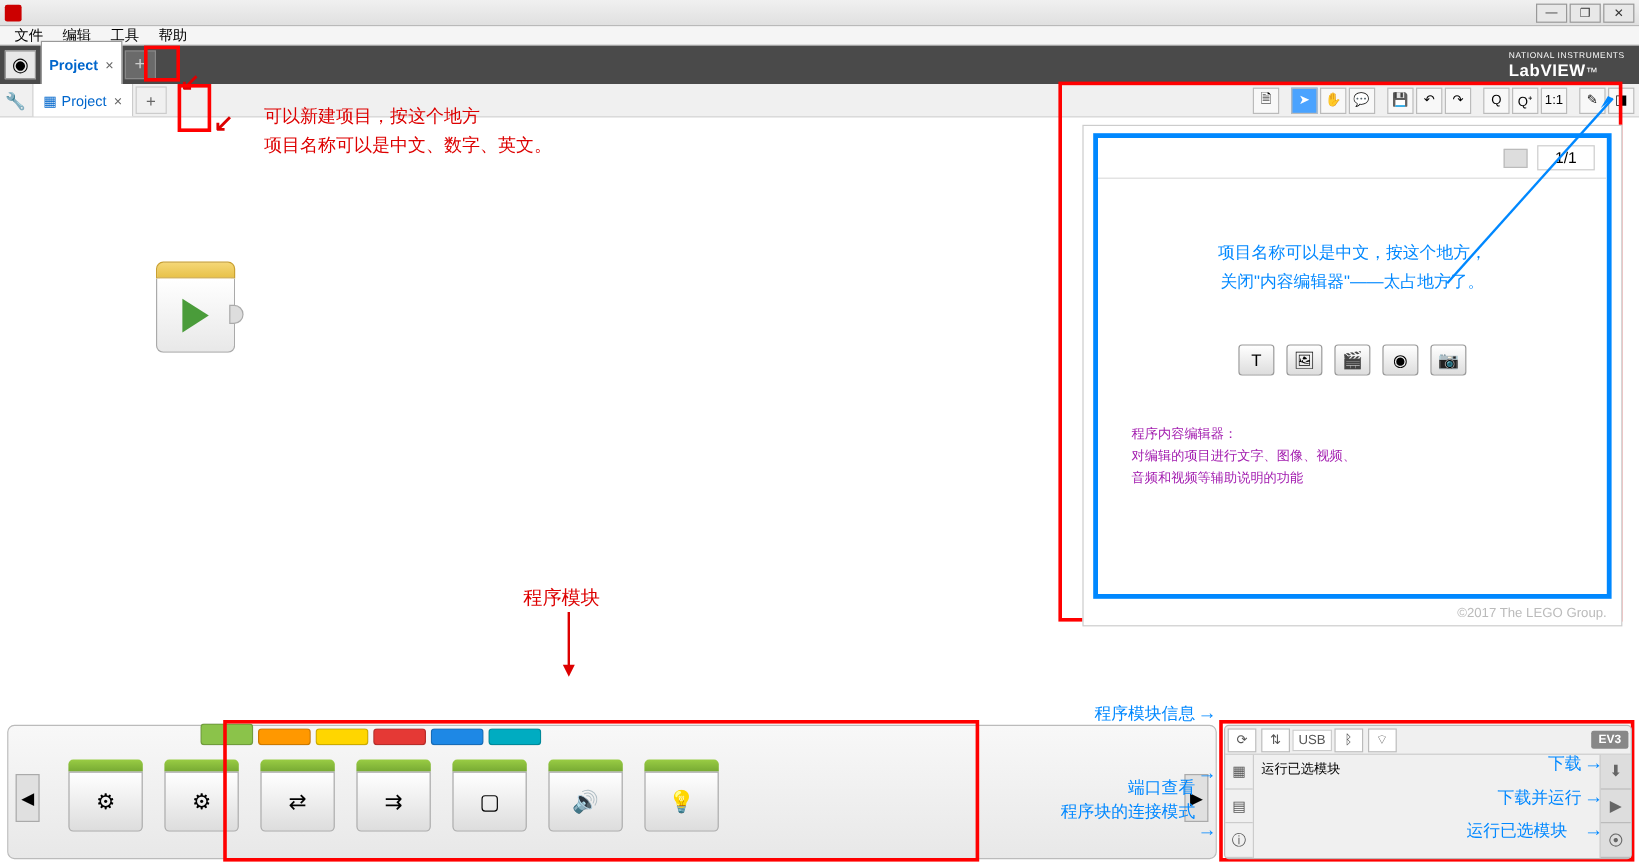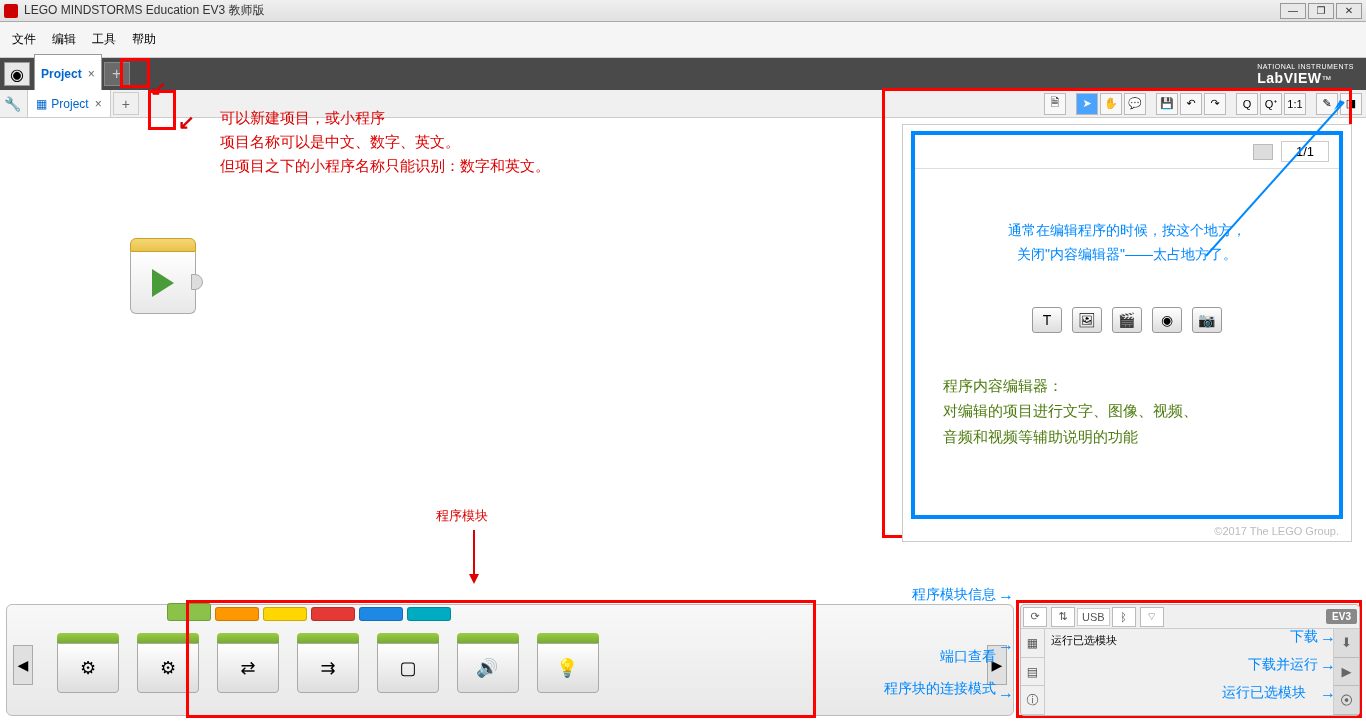--- a/index.html
+++ b/index.html
@@ -5,21 +5,21 @@
 * { box-sizing: border-box; margin: 0; padding: 0; font-family: "Microsoft YaHei", Arial, sans-serif; }
 body { width: 1366px; height: 722px; overflow: hidden; background: #fff; position: relative; }
 
 
 .titlebar { height: 22px; background: linear-gradient(#f0f0f0, #e0e0e0); border-bottom: 1px solid #aaa; display: flex; align-items: center; padding: 0 4px; font-size: 12px; color: #333; }
 .titlebar .app-icon { width: 14px; height: 14px; background: #c00; border-radius: 2px; margin-right: 6px; }
 .titlebar .spacer { flex: 1; }
 .titlebar .win-btn { width: 26px; height: 16px; border: 1px solid #999; background: #e8e8e8; margin-left: 2px; display: flex; align-items: center; justify-content: center; font-size: 10px; cursor: pointer; }
 
 
-.menubar { height: 36px; background: #f5f5f5; display: flex; align-items: center; padding: 0 4px; font-size: 12px; border-bottom: 1px solid #ccc; }
+.menubar { height: 16px; background: #f5f5f5; display: flex; align-items: center; padding: 0 4px; font-size: 12px; border-bottom: 1px solid #ccc; }
 .menubar .menu-item { padding: 2px 8px; cursor: pointer; }
 
 
 .project-bar { height: 32px; background: #4a4a4a; display: flex; align-items: center; padding: 0 4px; }
 .project-bar .home-btn { width: 26px; height: 24px; background: #e8e8e8; border: 1px solid #999; display: flex; align-items: center; justify-content: center; margin-right: 4px; cursor: pointer; }
 .project-tab { height: 40px; background: #fff; border: 1px solid #999; display: flex; align-items: center; padding: 0 6px; font-size: 12px; color: #0066cc; font-weight: bold; cursor: pointer; }
 .project-tab .close-x { margin-left: 6px; color: #666; font-weight: normal; }
 .add-project { width: 26px; height: 24px; background: #6a6a6a; border: 1px solid #888; display: flex; align-items: center; justify-content: center; color: #ccc; font-size: 16px; cursor: pointer; margin-left: 2px; }
 .labview-logo { margin-left: auto; color: #fff; font-size: 10px; padding-right: 8px; letter-spacing: 0.5px; }
 .labview-logo .big { font-size: 14px; font-weight: bold; }
@@ -55,21 +55,21 @@
 
 .content-editor { position: absolute; right: 14px; top: 6px; width: 450px; height: 418px; background: #fff; border: 1px solid #ccc; }
 .ce-inner { position: absolute; left: 8px; top: 6px; right: 8px; bottom: 22px; border: 4px solid #08f; background: #fff; }
 .ce-header { height: 34px; display: flex; align-items: center; justify-content: flex-end; padding: 0 10px; gap: 8px; border-bottom: 1px solid #ddd; }
 .ce-page { border: 1px solid #ccc; padding: 2px 14px; font-size: 13px; }
 .ce-icon { width: 20px; height: 16px; background: #ddd; border: 1px solid #bbb; }
 .ce-body { padding: 50px 20px 10px; }
 .ce-text { font-size: 14px; color: #08f; text-align: center; line-height: 1.7; margin-bottom: 40px; }
 .ce-icons-row { display: flex; justify-content: center; gap: 10px; margin-bottom: 40px; }
 .ce-media-icon { width: 30px; height: 26px; border: 1px solid #999; background: linear-gradient(#fff,#ddd); border-radius: 3px; display: flex; align-items: center; justify-content: center; font-size: 14px; }
-.ce-desc { font-size: 15px; color: #4d7c0f; line-height: 1.7; padding: 0 8px; }
+.ce-desc { font-size: 11px; color: #a21caf; line-height: 1.7; padding: 0 8px; }
 .ce-footer { position: absolute; bottom: 4px; right: 12px; font-size: 11px; color: #bbb; }
 
 
 .palette-wrap { position: absolute; bottom: 0; left: 0; right: 0; height: 130px; }
 .palette { position: absolute; left: 6px; right: 352px; bottom: 6px; height: 112px; background: linear-gradient(#f8f8f8, #e8e8e8); border: 1px solid #bbb; border-radius: 6px; }
 .color-tabs { position: absolute; top: 2px; left: 160px; display: flex; gap: 4px; }
 .color-tab { width: 44px; height: 14px; border-radius: 3px; cursor: pointer; border: 1px solid rgba(0,0,0,0.2); }
 .color-tab.active { height: 18px; margin-top: -4px; }
 .blocks-row { position: absolute; top: 28px; left: 50px; display: flex; gap: 18px; }
 .block { width: 62px; height: 66px; position: relative; }
@@ -94,21 +94,20 @@
 
 
 .blue-label { position: absolute; color: #08f; font-size: 14px; }
 .blue-arr { position: absolute; color: #08f; font-size: 16px; }
 </style>
 </head>
 <body>
 
 <div class="titlebar">
   <div class="app-icon"></div>
-  <span>LEGO MINDSTORMS Education EV3 教师版</span>
   <div class="spacer"></div>
   <div class="win-btn">—</div>
   <div class="win-btn">❐</div>
   <div class="win-btn">✕</div>
 </div>
 
 <div class="menubar">
   <div class="menu-item">文件</div>
   <div class="menu-item">编辑</div>
   <div class="menu-item">工具</div>
@@ -160,40 +159,39 @@
 
   <div class="start-block">
     <div class="top"></div>
     <div class="body">
       <div class="play"></div>
       <div class="nub"></div>
     </div>
   </div>
 
   <div class="annot red" style="left:220px; top:-12px">
-    <div>可以新建项目，或小程序</div>
+    <div>可以新建项目，按这个地方</div>
     <div>项目名称可以是中文、数字、英文。</div>
-    <div>但项目之下的小程序名称只能识别：数字和英文。</div>
   </div>
   <div class="arrow-red" style="left:150px; top:-42px;">↙</div>
   <div class="arrow-red" style="left:178px; top:-8px;">↙</div>
 
   <div class="red-box" style="left:120px; top:-60px; width:30px; height:30px"></div>
   <div class="red-box" style="left:148px; top:-28px; width:28px; height:40px"></div>
   <div class="red-box" style="left:882px; top:-30px; width:470px; height:450px"></div>
 
   <div class="content-editor">
     <div class="ce-inner">
       <div class="ce-header">
         <div class="ce-icon"></div>
         <div class="ce-page">1/1</div>
       </div>
       <div class="ce-body">
         <div class="ce-text">
-          <div>通常在编辑程序的时候，按这个地方，</div>
+          <div>项目名称可以是中文，按这个地方，</div>
           <div>关闭"内容编辑器"——太占地方了。</div>
         </div>
         <div class="ce-icons-row">
           <div class="ce-media-icon">T</div>
           <div class="ce-media-icon">🖼</div>
           <div class="ce-media-icon">🎬</div>
           <div class="ce-media-icon">◉</div>
           <div class="ce-media-icon">📷</div>
         </div>
         <div class="ce-desc">
@@ -204,21 +202,21 @@
       </div>
     </div>
     <div class="ce-footer">©2017 The LEGO Group.</div>
   </div>
 
   <svg style="position:absolute; right:10px; top:-22px; width:160px; height:200px; pointer-events:none">
     <line x1="10" y1="160" x2="148" y2="6" stroke="#08f" stroke-width="2"></line>
     <polygon points="148,6 138,14 144,4" fill="#08f"></polygon>
   </svg>
 
-  <div class="annot red" style="left:436px; top:388px; font-size:13px">程序模块</div>
+  <div class="annot red" style="left:436px; top:388px; font-size:16px">程序模块</div>
   <svg style="position:absolute; left:464px; top:412px; width:20px; height:60px">
     <line x1="10" y1="0" x2="10" y2="48" stroke="#d00" stroke-width="2"></line>
     <polygon points="10,54 5,44 15,44" fill="#d00"></polygon>
   </svg>
 </div>
 
 <div class="palette-wrap">
 
   <div class="palette">
     <div class="color-tabs">
@@ -285,21 +283,21 @@
       <div class="brick-right-btns">
         <div class="br-btn">⬇</div>
         <div class="br-btn">▶</div>
         <div class="br-btn">⦿</div>
       </div>
     </div>
   </div>
 
   <div class="blue-label" style="right:370px; bottom:118px">程序模块信息</div>
   <div class="blue-label" style="right:370px; bottom:56px">端口查看</div>
-  <div class="blue-label" style="right:370px; bottom:24px">程序块的连接模式</div>
+  <div class="blue-label" style="right:370px; bottom:36px">程序块的连接模式</div>
   <div class="blue-label" style="right:48px; bottom:76px">下载</div>
   <div class="blue-label" style="right:48px; bottom:48px">下载并运行</div>
   <div class="blue-label" style="right:60px; bottom:20px">运行已选模块</div>
 
   <div class="blue-arr" style="right:352px; bottom:118px">→</div>
   <div class="blue-arr" style="right:352px; bottom:68px">→</div>
   <div class="blue-arr" style="right:352px; bottom:20px">→</div>
   <div class="blue-arr" style="right:30px; bottom:76px">→</div>
   <div class="blue-arr" style="right:30px; bottom:48px">→</div>
   <div class="blue-arr" style="right:30px; bottom:20px">→</div>

